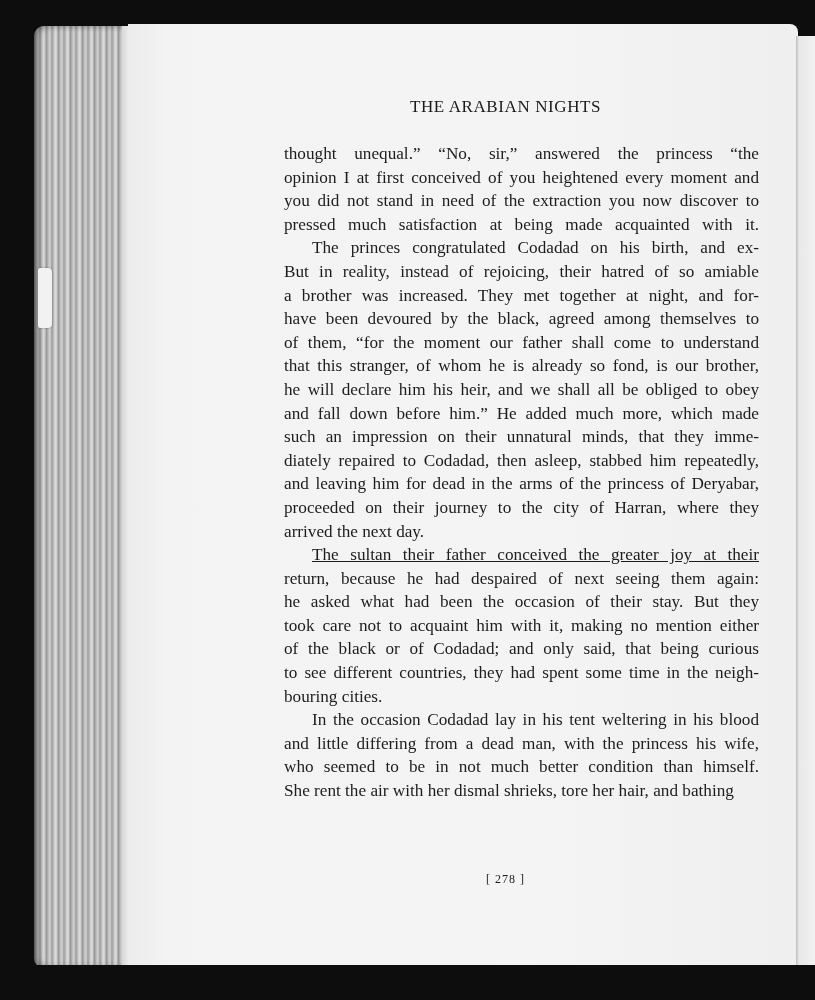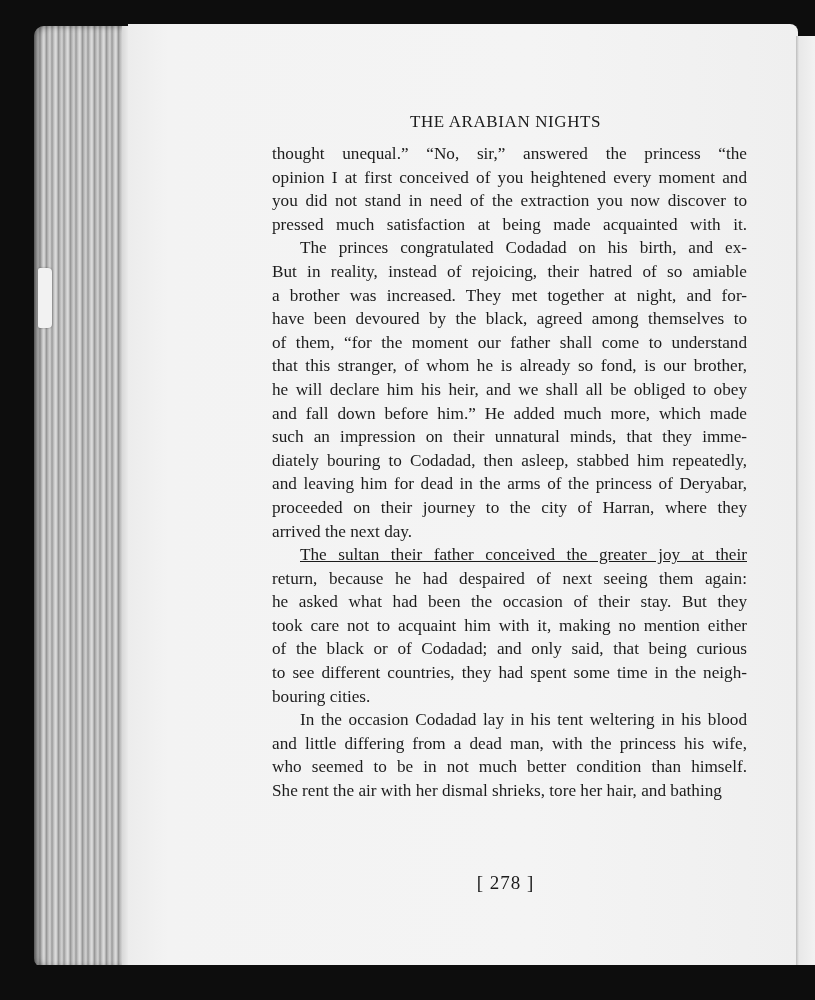--- a/index.html
+++ b/index.html
@@ -33,34 +33,34 @@
   }
   .next-page {
     position: absolute; left: 796px; top: 36px; width: 19px; height: 934px;
     background: linear-gradient(90deg, #bdbdbd 0px, #e8e8e8 3px, #f2f2f2 100%);
   }
   .bottom-shadow {
     position: absolute; left: 30px; top: 965px; width: 785px; height: 35px;
     background: #0d0d0d;
   }
   .running-head {
-    position: absolute; left: 268px; top: 112px; width: 475px;
+    position: absolute; left: 268px; top: 97px; width: 475px;
     text-align: center; font-size: 17px; letter-spacing: 0.6px;
     color: #1a1a1a;
   }
   .text-block {
-    position: absolute; left: 272px; top: 142px; width: 475px;
+    position: absolute; left: 284px; top: 142px; width: 475px;
     font-size: 17.2px; line-height: 23.6px; color: #1c1c1c;
   }
   .text-block p { margin: 0; text-align: justify; }
   .line { display: block; text-align: justify; text-align-last: justify; white-space: nowrap; }
   .line.last { text-align-last: left; }
   .folio {
     position: absolute; left: 268px; top: 872px; width: 475px;
-    text-align: center; font-size: 19px; color: #1c1c1c; letter-spacing: 1px;
+    text-align: center; font-size: 12px; color: #1c1c1c; letter-spacing: 1px;
   }
 </style>
 </head>
 <body>
 
 <div class="book">
   <div class="page-edges"></div>
   <div class="tab-marker"></div>
   <div class="page"></div>
   <div class="next-page"></div>
@@ -78,21 +78,21 @@
         <span class="line">pressed much satisfaction at being made acquainted with it.</span>
         <span class="line" style="padding-left: 28px;">The princes congratulated Codadad on his birth, and ex-</span>
         <span class="line">But in reality, instead of rejoicing, their hatred of so amiable</span>
         <span class="line">a brother was increased. They met together at night, and for-</span>
         <span class="line">have been devoured by the black, agreed among themselves to</span>
         <span class="line">of them, “for the moment our father shall come to understand</span>
         <span class="line">that this stranger, of whom he is already so fond, is our brother,</span>
         <span class="line">he will declare him his heir, and we shall all be obliged to obey</span>
         <span class="line">and fall down before him.” He added much more, which made</span>
         <span class="line">such an impression on their unnatural minds, that they imme-</span>
-        <span class="line">diately bouring to Codadad, then asleep, stabbed him repeatedly,</span>
+        <span class="line">diately repaired to Codadad, then asleep, stabbed him repeatedly,</span>
         <span class="line">and leaving him for dead in the arms of the princess of Deryabar,</span>
         <span class="line">proceeded on their journey to the city of Harran, where they</span>
         <span class="line last">arrived the next day.</span>
       </p>
       <p>
         <span class="line" style="padding-left: 28px; text-decoration: underline;">The sultan their father conceived the greater joy at their</span>
         <span class="line">return, because he had despaired of next seeing them again:</span>
         <span class="line">he asked what had been the occasion of their stay. But they</span>
         <span class="line">took care not to acquaint him with it, making no mention either</span>
         <span class="line">of the black or of Codadad; and only said, that being curious</span>

